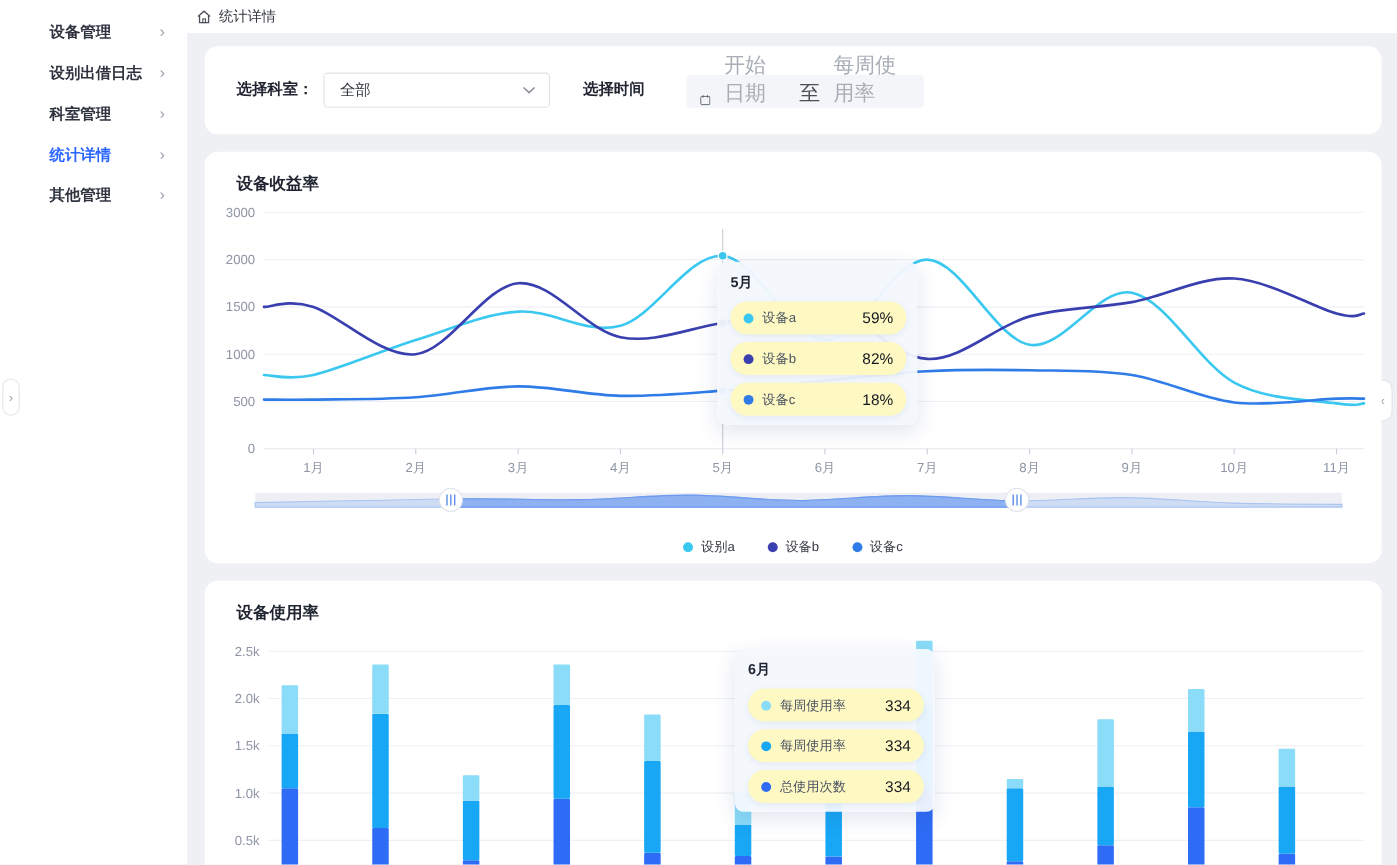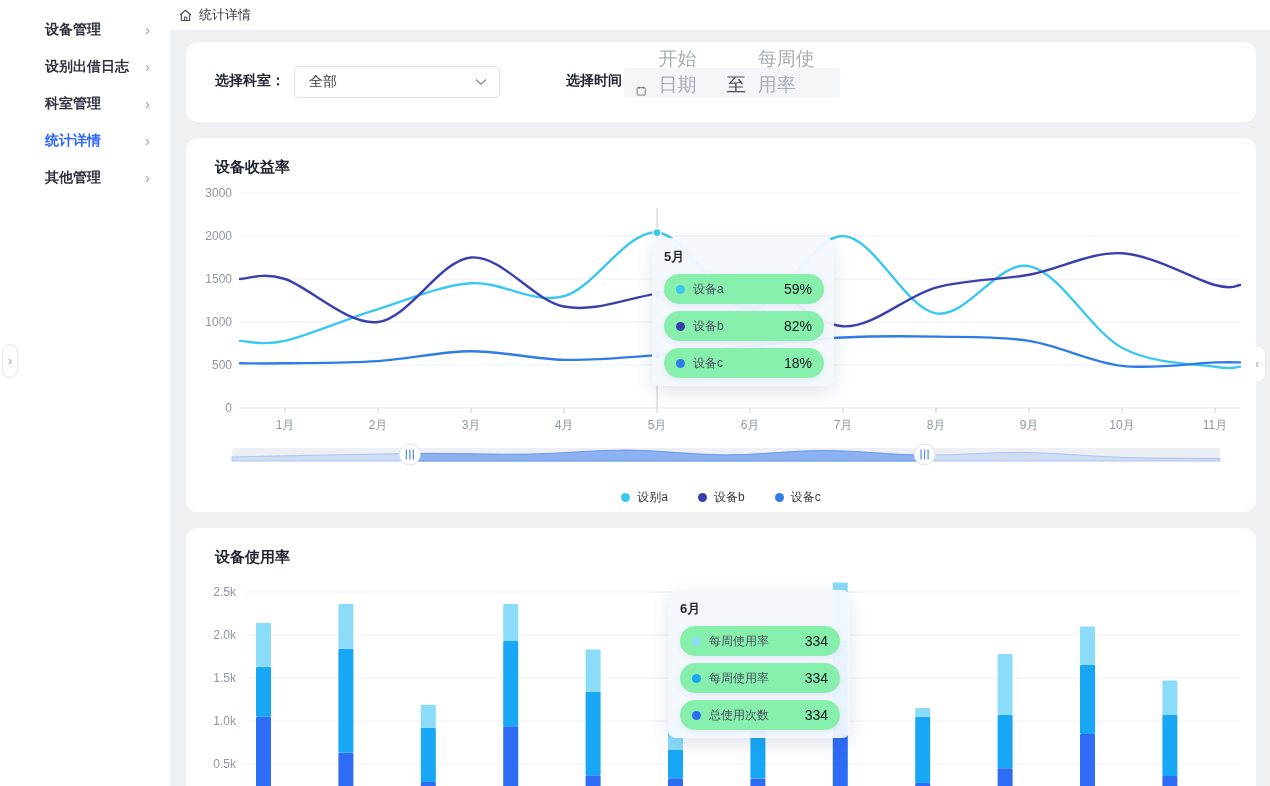--- a/index.html
+++ b/index.html
@@ -25,32 +25,32 @@
   .topbar svg{margin-right:6px;}
   
   .card{position:absolute;left:186px;width:1070px;background:#fff;border-radius:12px;}
   .filter-card{top:42px;height:80px;}
   .line-card{top:138px;height:374px;}
   .bar-card{top:528px;height:300px;}
   .card h3{position:absolute;left:29px;top:20px;margin:0;font-size:15px;color:#1f2430;}
   
   .flabel{position:absolute;top:30px;font-size:14px;font-weight:bold;color:#1f2430;}
   .flabel.dept{left:29px;}
-  .flabel.time{left:380px;}
+  .flabel.time{left:344px;}
   .select{position:absolute;left:108px;top:24px;width:206px;height:32px;border:1px solid #dfe2e8;border-radius:4px;display:flex;align-items:center;padding:0 12px 0 14px;box-sizing:border-box;font-size:14px;color:#33373f;cursor:pointer;background:#fff;gap:31px;}
   .select svg{margin-left:auto;}
   .daterange{position:absolute;left:438px;top:26px;width:216px;height:30px;background:#f3f5f8;border-radius:4px;display:flex;align-items:flex-end;padding:0 12px;box-sizing:border-box;font-size:19px;cursor:pointer;}
   .daterange .ph{color:#a8adb6;}
   .daterange .to{color:#4a4f58;margin:0 12px;}
   .daterange svg{margin-right:12px;}
   .chart-svg{position:absolute;left:0;top:0;}
   
   .tooltip{position:absolute;background:rgba(243,248,253,0.95);border-radius:8px;box-shadow:0 6px 18px rgba(40,70,140,0.14);padding:10px 10px 8px 12px;z-index:5;}
   .tt-title{font-size:13px;font-weight:bold;color:#1f2430;margin-bottom:8px;}
-  .tt-row{display:flex;align-items:center;background:#86efac;border-radius:16px;box-shadow:0 2px 6px rgba(40,70,140,0.08);height:30px;padding:0 12px;margin-bottom:7px;width:136px;}
+  .tt-row{display:flex;align-items:center;background:#fef9c3;border-radius:16px;box-shadow:0 2px 6px rgba(40,70,140,0.08);height:30px;padding:0 12px;margin-bottom:7px;width:136px;}
   .tt-row:last-child{margin-bottom:0;}
   .tt-dot{width:9px;height:9px;border-radius:50%;margin-right:8px;flex:none;}
   .tt-name{font-size:12px;color:#4a5160;}
   .tt-val{margin-left:auto;font-size:14px;font-weight:normal;color:#15181f;}
   .line-tip{left:466px;top:100px;}
   .bar-tip{left:482px;top:62px;}
   
   .legend{position:absolute;left:0;top:338px;width:100%;display:flex;justify-content:center;gap:30px;}
   .legend-item{display:flex;align-items:center;gap:7px;font-size:12px;color:#33373f;cursor:pointer;margin-top:13px;}
   .legend-dot{width:9px;height:9px;border-radius:50%;}

